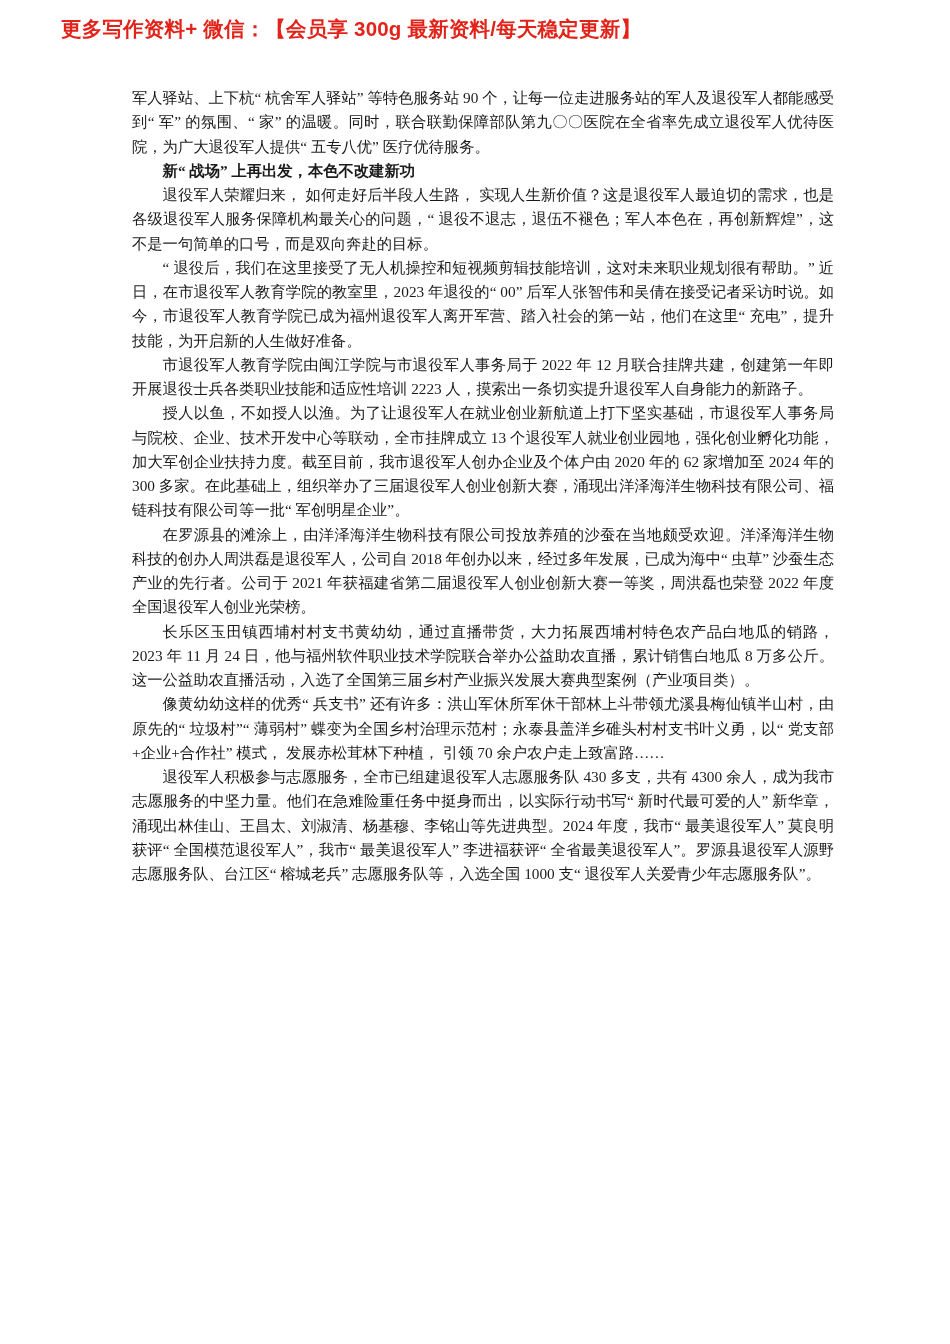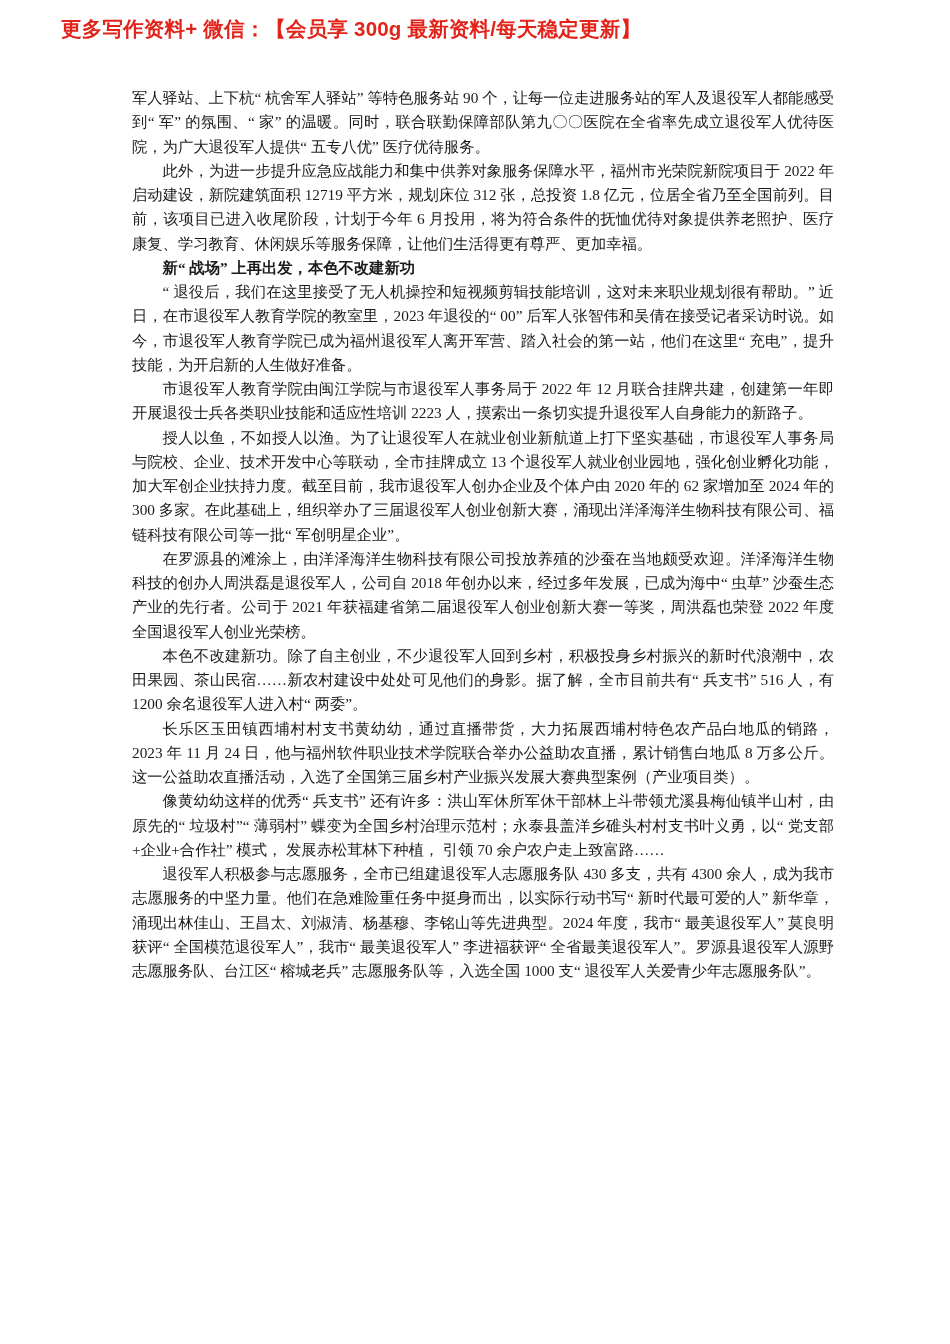--- a/index.html
+++ b/index.html
@@ -112,27 +112,26 @@
 </style>
 </head>
 <body>
 
 <div class="page">
 
   <div class="promo-banner">更多写作资料+ 微信：【会员享 300g 最新资料/每天稳定更新】</div>
 
   <div class="doc-body">
     <p class="para no-indent">军人驿站、上下杭“ 杭舍军人驿站” 等特色服务站 90 个，让每一位走进服务站的军人及退役军人都能感受到“ 军” 的氛围、“ 家” 的温暖。同时，联合联勤保障部队第九〇〇医院在全省率先成立退役军人优待医院，为广大退役军人提供“ 五专八优” 医疗优待服务。</p>
-    <p class="para">此外，为进一步提升应急应战能力和集中供养对象服务保障水平，福州市光荣院新院项目于 2022 年启动建设，新院建筑面积 12719 平方米，规划床位 312 张，总投资 1.8 亿元，位居全省乃至全国前列。目前，该项目已进入收尾阶段，计划于今年 6 月投用，将为符合条件的抚恤优待对象提供养老照护、医疗康复、学习教育、休闲娱乐等服务保障，让他们生活得更有尊严、更加幸福。</p>
     <p class="para heading-line">新“ 战场” 上再出发，本色不改建新功</p>
+    <p class="para">退役军人荣耀归来， 如何走好后半段人生路， 实现人生新价值？这是退役军人最迫切的需求，也是各级退役军人服务保障机构最关心的问题，“ 退役不退志，退伍不褪色；军人本色在，再创新辉煌”，这不是一句简单的口号，而是双向奔赴的目标。</p>
     <p class="para">“ 退役后，我们在这里接受了无人机操控和短视频剪辑技能培训，这对未来职业规划很有帮助。” 近日，在市退役军人教育学院的教室里，2023 年退役的“ 00” 后军人张智伟和吴倩在接受记者采访时说。如今，市退役军人教育学院已成为福州退役军人离开军营、踏入社会的第一站，他们在这里“ 充电”，提升技能，为开启新的人生做好准备。</p>
     <p class="para">市退役军人教育学院由闽江学院与市退役军人事务局于 2022 年 12 月联合挂牌共建，创建第一年即开展退役士兵各类职业技能和适应性培训 2223 人，摸索出一条切实提升退役军人自身能力的新路子。</p>
     <p class="para">授人以鱼，不如授人以渔。为了让退役军人在就业创业新航道上打下坚实基础，市退役军人事务局与院校、企业、技术开发中心等联动，全市挂牌成立 13 个退役军人就业创业园地，强化创业孵化功能，加大军创企业扶持力度。截至目前，我市退役军人创办企业及个体户由 2020 年的 62 家增加至 2024 年的 300 多家。在此基础上，组织举办了三届退役军人创业创新大赛，涌现出洋泽海洋生物科技有限公司、福链科技有限公司等一批“ 军创明星企业”。</p>
     <p class="para">在罗源县的滩涂上，由洋泽海洋生物科技有限公司投放养殖的沙蚕在当地颇受欢迎。洋泽海洋生物科技的创办人周洪磊是退役军人，公司自 2018 年创办以来，经过多年发展，已成为海中“ 虫草” 沙蚕生态产业的先行者。公司于 2021 年获福建省第二届退役军人创业创新大赛一等奖，周洪磊也荣登 2022 年度全国退役军人创业光荣榜。</p>
-    <p class="para">本色不改建新功。除了自主创业，不少退役军人回到乡村，积极投身乡村振兴的新时代浪潮中，农田果园、茶山民宿……新农村建设中处处可见他们的身影。据了解，全市目前共有“ 兵支书” 516 人，有 1200 余名退役军人进入村“ 两委”。</p>
     <p class="para">长乐区玉田镇西埔村村支书黄幼幼，通过直播带货，大力拓展西埔村特色农产品白地瓜的销路，2023 年 11 月 24 日，他与福州软件职业技术学院联合举办公益助农直播，累计销售白地瓜 8 万多公斤。这一公益助农直播活动，入选了全国第三届乡村产业振兴发展大赛典型案例（产业项目类）。</p>
     <p class="para">像黄幼幼这样的优秀“ 兵支书” 还有许多：洪山军休所军休干部林上斗带领尤溪县梅仙镇半山村，由原先的“ 垃圾村”“ 薄弱村” 蝶变为全国乡村治理示范村；永泰县盖洋乡碓头村村支书叶义勇，以“ 党支部+企业+合作社” 模式， 发展赤松茸林下种植， 引领 70 余户农户走上致富路……</p>
     <p class="para">退役军人积极参与志愿服务，全市已组建退役军人志愿服务队 430 多支，共有 4300 余人，成为我市志愿服务的中坚力量。他们在急难险重任务中挺身而出，以实际行动书写“ 新时代最可爱的人” 新华章，涌现出林佳山、王昌太、刘淑清、杨基穆、李铭山等先进典型。2024 年度，我市“ 最美退役军人” 莫良明获评“ 全国模范退役军人”，我市“ 最美退役军人” 李进福获评“ 全省最美退役军人”。罗源县退役军人源野志愿服务队、台江区“ 榕城老兵” 志愿服务队等，入选全国 1000 支“ 退役军人关爱青少年志愿服务队”。</p>
 
   </div>
 
   <div class="bottom-rule"></div>
 
   <div class="cnki-mark">
     <span class="cnki-name">中国知网</span>

